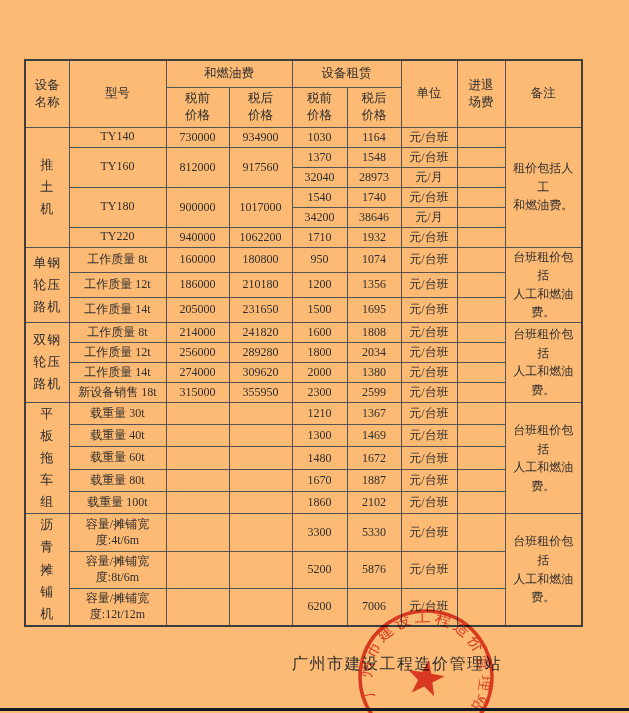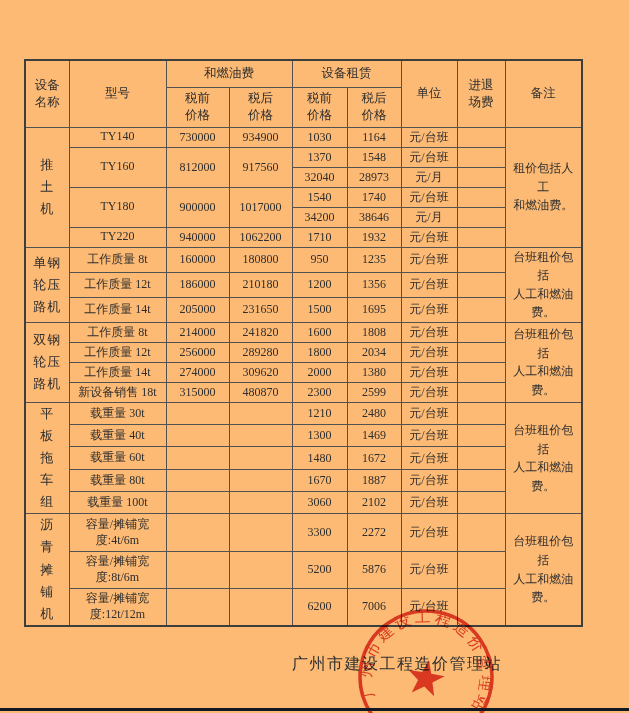--- a/index.html
+++ b/index.html
@@ -183,21 +183,21 @@
           <td class="num-cell"></td>
         </tr>
         <tr>
           <td rowspan="3" class="device-cell">单钢
 轮压
 路机</td>
           <td class="model-cell">工作质量 8t</td>
           <td class="num-cell">160000</td>
           <td class="num-cell">180800</td>
           <td class="num-cell">950</td>
-          <td class="num-cell">1235</td>
+          <td class="num-cell">1074</td>
           <td class="unit-cell">元/台班</td>
           <td class="num-cell"></td>
           <td rowspan="3" class="remark-cell">台班租价包括
 人工和燃油
 费。</td>
         </tr>
         <tr>
           <td class="model-cell">工作质量 12t</td>
           <td class="num-cell">186000</td>
           <td class="num-cell">210180</td>
@@ -244,37 +244,37 @@
           <td class="num-cell">274000</td>
           <td class="num-cell">309620</td>
           <td class="num-cell">2000</td>
           <td class="num-cell">1380</td>
           <td class="unit-cell">元/台班</td>
           <td class="num-cell"></td>
         </tr>
         <tr>
           <td class="model-cell">新设备销售 18t</td>
           <td class="num-cell">315000</td>
-          <td class="num-cell">480870</td>
+          <td class="num-cell">355950</td>
           <td class="num-cell">2300</td>
           <td class="num-cell">2599</td>
           <td class="unit-cell">元/台班</td>
           <td class="num-cell"></td>
         </tr>
         <tr>
           <td rowspan="5" class="device-cell">平
 板
 拖
 车
 组</td>
           <td class="model-cell">载重量 30t</td>
           <td class="num-cell"></td>
           <td class="num-cell"></td>
           <td class="num-cell">1210</td>
-          <td class="num-cell">2480</td>
+          <td class="num-cell">1367</td>
           <td class="unit-cell">元/台班</td>
           <td class="num-cell"></td>
           <td rowspan="5" class="remark-cell">台班租价包括
 人工和燃油
 费。</td>
         </tr>
         <tr>
           <td class="model-cell">载重量 40t</td>
           <td class="num-cell"></td>
           <td class="num-cell"></td>
@@ -298,37 +298,37 @@
           <td class="num-cell"></td>
           <td class="num-cell">1670</td>
           <td class="num-cell">1887</td>
           <td class="unit-cell">元/台班</td>
           <td class="num-cell"></td>
         </tr>
         <tr>
           <td class="model-cell">载重量 100t</td>
           <td class="num-cell"></td>
           <td class="num-cell"></td>
-          <td class="num-cell">3060</td>
+          <td class="num-cell">1860</td>
           <td class="num-cell">2102</td>
           <td class="unit-cell">元/台班</td>
           <td class="num-cell"></td>
         </tr>
         <tr class="tall">
           <td rowspan="3" class="device-cell">沥
 青
 摊
 铺
 机</td>
           <td class="model-cell">容量/摊铺宽
 度:4t/6m</td>
           <td class="num-cell"></td>
           <td class="num-cell"></td>
           <td class="num-cell">3300</td>
-          <td class="num-cell">2272</td>
+          <td class="num-cell">5330</td>
           <td class="unit-cell">元/台班</td>
           <td class="num-cell"></td>
           <td rowspan="3" class="remark-cell">台班租价包括
 人工和燃油
 费。</td>
         </tr>
         <tr class="tall">
           <td class="model-cell">容量/摊铺宽
 度:8t/6m</td>
           <td class="num-cell"></td>

